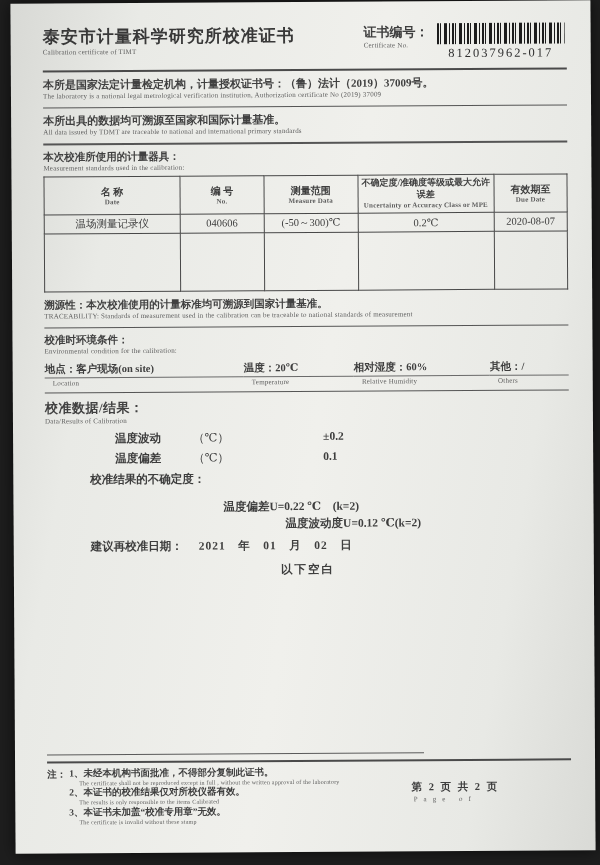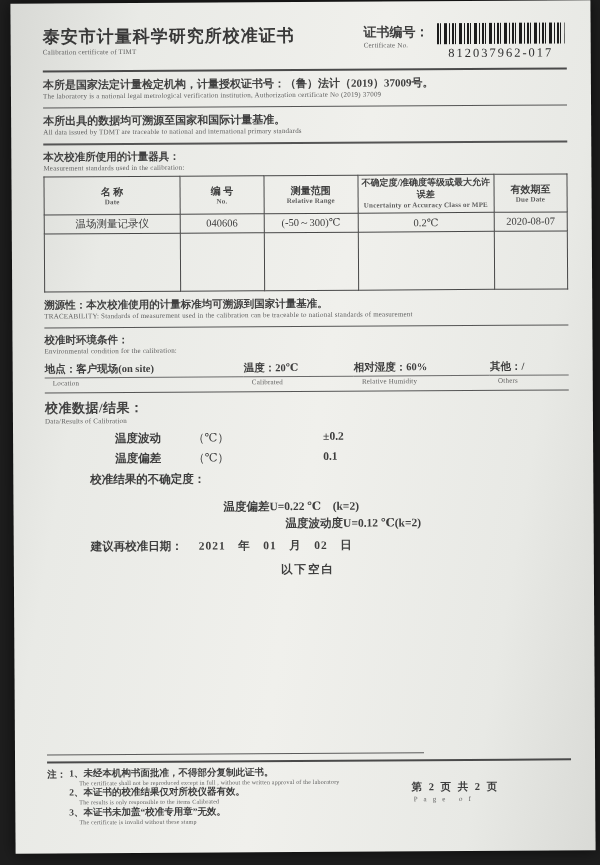--- a/index.html
+++ b/index.html
@@ -133,21 +133,21 @@
         <th style="width:26%">
           <div class="th-zh">名  称</div>
           <div class="en">Date</div>
         </th>
         <th style="width:16%">
           <div class="th-zh">编  号</div>
           <div class="en">No.</div>
         </th>
         <th style="width:18%">
           <div class="th-zh">测量范围</div>
-          <div class="en">Relative Range</div>
+          <div class="en">Measure Data</div>
         </th>
         <th style="width:26%">
           <div class="th-zh small">不确定度/准确度等级或最大允许误差</div>
           <div class="en">Uncertainty or Accuracy Class or MPE</div>
         </th>
         <th style="width:14%">
           <div class="th-zh">有效期至</div>
           <div class="en">Due Date</div>
         </th>
       </tr>
@@ -180,21 +180,21 @@
       <div class="en">Environmental condition for the calibration:</div>
     </div>
 
     <div class="env-row">
       <div class="env-field env-f0">
         <div class="env-line1"><span>地点：</span><span>客户现场(on site)</span></div>
         <div class="en">Location</div>
       </div>
       <div class="env-field env-f1">
         <div class="env-line1"><span>温度：</span><span>20℃</span></div>
-        <div class="en">Calibrated</div>
+        <div class="en">Temperature</div>
       </div>
       <div class="env-field env-f2">
         <div class="env-line1"><span>相对湿度：</span><span>60%</span></div>
         <div class="en">Relative Humidity</div>
       </div>
       <div class="env-field env-f3">
         <div class="env-line1"><span>其他：</span><span>/</span></div>
         <div class="en">Others</div>
       </div>
     </div>

